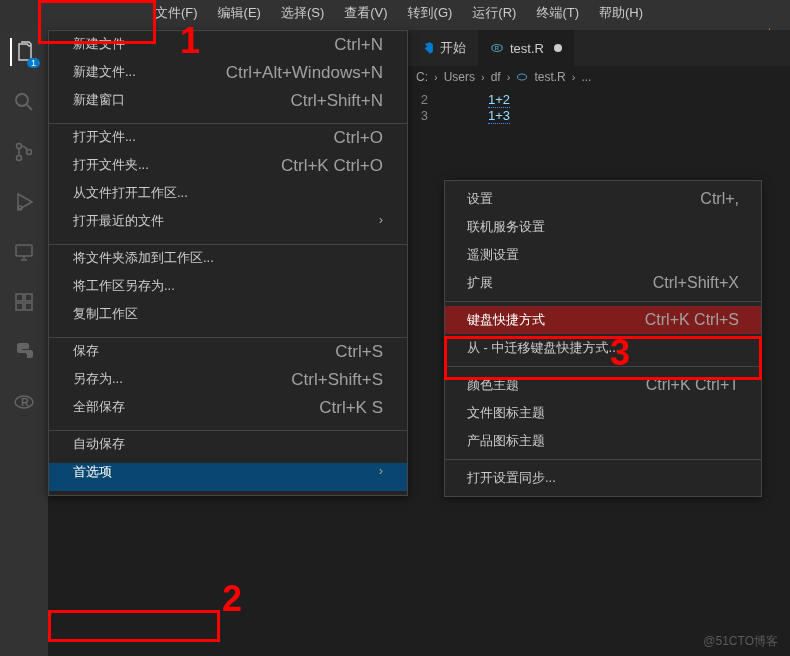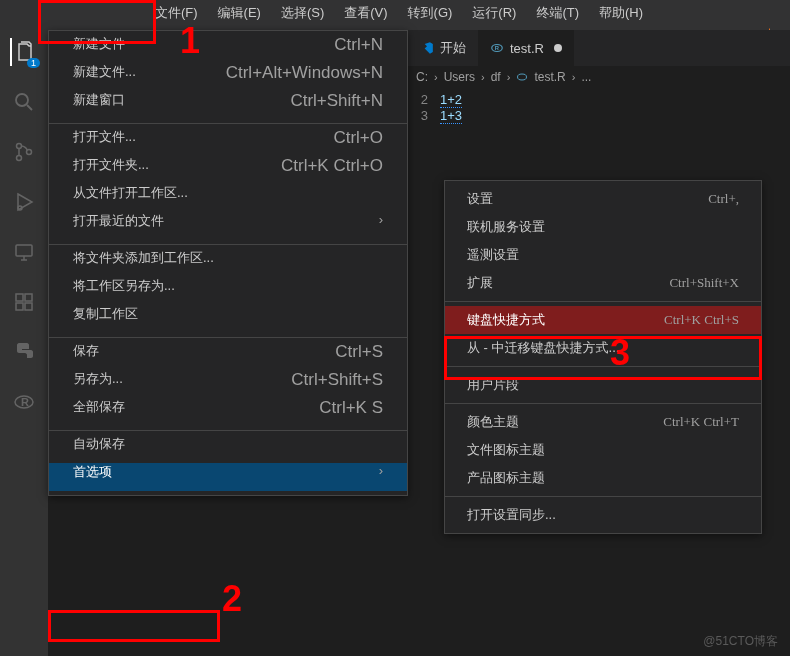--- a/index.html
+++ b/index.html
@@ -25,37 +25,37 @@
 .dropdown .row { display:flex; height:28px; padding:0 24px; cursor:pointer; }
 .dropdown .row .lbl { flex:1; }
 .dropdown .row .sc { color:#a0a0a0; font-size:17px; }
 .dropdown .row .chev { color:#a0a0a0; margin-left:auto; }
 .dropdown .row.hl { background:#094771; color:#fff; }
 
 
 .submenu { position:absolute; left:444px; top:180px; width:318px; background:#252526; border:1px solid #454545; box-shadow:0 2px 8px rgba(0,0,0,.5); padding:4px 0; z-index:6; }
 .submenu .row { display:flex; align-items:center; height:28px; padding:0 22px; cursor:pointer; }
 .submenu .row .lbl { flex:1; }
-.submenu .row .sc { color:#a0a0a0; font-size:13px;font-family:Liberation Serif, serif; }
+.submenu .row .sc { color:#a0a0a0; font-size:16px; }
 .submenu .row.hl { background:#7f1d1d; color:#fff; }
 .submenu .sect { border-top:1px solid #454545; margin-top:4px; padding-top:4px; }
 .submenu .sect:first-child { border:none; margin:0; padding:0; }
 
 
 .editor { position:absolute; left:408px; top:30px; right:0; }
 .tabs { height:36px; background:#252526; display:flex; align-items:center; }
 .tab { display:flex; align-items:center; gap:6px; padding:0 12px; height:100%; }
 .tab.active { background:#1e1e1e; }
 .tab .ticon { width:14px; height:14px; }
 .tab .dot { width:8px; height:8px; border-radius:4px; background:#ccc; margin-left:4px; }
 .crumbs { height:22px; display:flex; align-items:center; gap:6px; padding:0 8px; font-size:12px; color:#a0a0a0; }
 .code { font-family:Consolas,monospace; font-size:13px; padding:4px 0; }
 .code .line { display:flex; }
 .code .ln { width:32px; text-align:right; color:#858585; padding-right:12px; }
-.code .tx { color:#9cdcfe; border-bottom:1px dotted #3794ff; }
+.code .tx { color:#9cdcfe; border-bottom:1px dotted #3794ff;margin-left:48px; }
 
 
 .ann-box { position:absolute; border:3px solid red; z-index:20; pointer-events:none; }
 .ann-num { position:absolute; color:red; font-size:36px; font-weight:bold; z-index:21; pointer-events:none; }
 
 
 .wm { position:absolute; right:12px; bottom:6px; color:#5a5a5a; font-size:12px; z-index:30; }
 .chevr { font-size:11px; }
 </style>
 </head>
@@ -265,25 +265,20 @@
     <div class="row hl">
         <span class="lbl">键盘快捷方式</span>
         <span class="sc">Ctrl+K Ctrl+S</span>
       </div>
     <div class="row">
         <span class="lbl">从 - 中迁移键盘快捷方式...</span>
       </div>
   </div>
   <div class="sect">
     <div class="row">
-        <span class="lbl">用户片段</span>
-      </div>
-  </div>
-  <div class="sect">
-    <div class="row">
         <span class="lbl">颜色主题</span>
         <span class="sc">Ctrl+K Ctrl+T</span>
       </div>
     <div class="row">
         <span class="lbl">文件图标主题</span>
       </div>
     <div class="row">
         <span class="lbl">产品图标主题</span>
       </div>
   </div>

